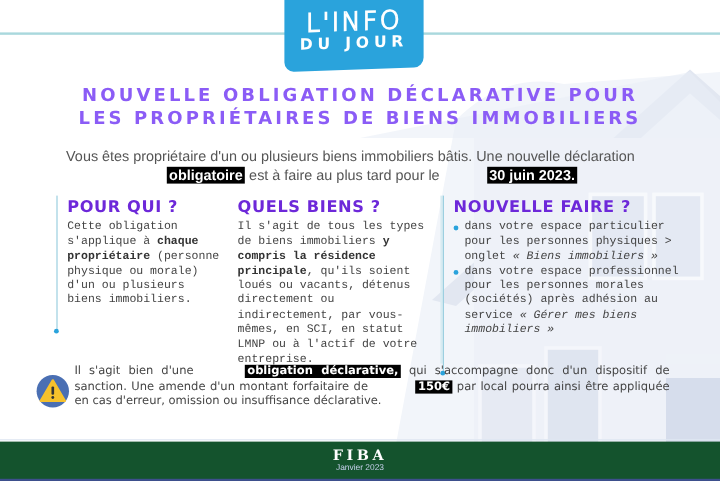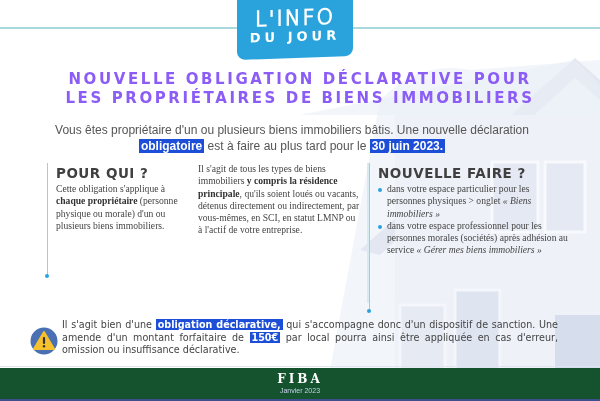--- a/index.html
+++ b/index.html
@@ -30,47 +30,47 @@
       position: absolute; top: 70px; left: 0; width: 600px; text-align: center; z-index: 2;
       font-family: "DejaVu Sans", sans-serif; font-weight: bold; color: #8b5cf6;
       font-size: 15px; letter-spacing: 2.6px; line-height: 19px;
     }
 
     .intro {
       position: absolute; top: 122px; left: 0; width: 584px; text-align: center; z-index: 2;
       font-family: "Liberation Sans", sans-serif; font-size: 12px; color: #555; line-height: 16px;
     }
     .hl {
-      background: #1d4ed8; color: #fff; font-weight: bold; padding: 0 2px;
+      background: #000000; color: #fff; font-weight: bold; padding: 0 2px; margin-left: 36px;
     }
 
     .cols { position: absolute; top: 163px; left: 47px; width: 520px; height: 135px; z-index: 2; }
     .col { position: absolute; top: 0; padding-left: 8px; border-left: 1.5px solid #9ccfe0; height: 115px; }
     .col::after { content: ""; position: absolute; left: -3px; bottom: -3px; width: 4px; height: 4px; border-radius: 50%; background: #2aa3dc; }
     .col1 { left: 0; width: 140px; height: 112px; }
     .col2 { left: 144px; width: 170px; height: 132px; border-left: none; padding-left: 7px; }
     .col2::after { display: none; }
     .col2-rule-right { position: absolute; left: 320px; top: 0; width: 1.5px; height: 140px; background: #d7ebf2; }
     .col3 { left: 322px; width: 200px; height: 147px; }
 
     .col h2 {
-      font-family: "DejaVu Sans", sans-serif; font-weight: bold; color: #404040;
+      font-family: "DejaVu Sans", sans-serif; font-weight: bold; color: #6d28d9;
       font-size: 13.5px; letter-spacing: 0.5px; margin-bottom: 2px; margin-top: 2px;
     }
     .col p, .col li {
-      font-family: Liberation Serif, serif; font-size: 9.6px; line-height: 12.3px; color: #444;
+      font-family: Liberation Mono, monospace; font-size: 9.6px; line-height: 12.3px; color: #444;
     }
     .col b { color: #333; }
     .col ul { list-style: none; }
     .col li { position: relative; padding-left: 9px; }
     .col li::before { content: ""; position: absolute; left: 0; top: 5px; width: 4px; height: 4px; border-radius: 50%; background: #2aa3dc; }
     .col i { font-style: italic; }
 
     .warning {
-      position: absolute; top: 319px; left: 30px; width: 540px; height: 42px; z-index: 2;
+      position: absolute; top: 304px; left: 30px; width: 540px; height: 42px; z-index: 2;
     }
     .warn-icon { position: absolute; left: 0; top: 8px; width: 28px; height: 28px; }
     .warn-text {
       position: absolute; left: 32px; top: 0; width: 496px;
       font-family: "DejaVu Sans", sans-serif; font-size: 9.6px; line-height: 12.5px; color: #444;
       text-align: justify;
     }
     .warn-text .hl { font-weight: bold; }
 
     .sep { position: absolute; top: 366px; left: 0; width: 600px; height: 1px; background: #dfe6f2; z-index: 2; }
@@ -122,20 +122,21 @@
 
 <div class="cols">
   <div class="col col1">
     <h2>POUR QUI ?</h2>
     <p><span>Cette obligation s'applique à </span><b>chaque propriétaire</b><span> (personne physique ou morale) d'un ou plusieurs biens immobiliers.</span></p>
   </div>
 
   <div class="col2-rule-right"></div>
 
   <div class="col col2">
+    <h2>QUELS BIENS ?</h2>
     <p><span>Il s'agit de tous les types de biens immobiliers </span><b>y compris la résidence principale</b><span>, qu'ils soient loués ou vacants, détenus directement ou indirectement, par vous-mêmes, en SCI, en statut LMNP ou à l'actif de votre entreprise.</span></p>
   </div>
 
   <div class="col col3">
     <h2>NOUVELLE FAIRE ?</h2>
     <ul>
       <li><span>dans votre espace particulier pour les personnes physiques &gt; onglet </span><i>« Biens immobiliers »</i></li>
       <li><span>dans votre espace professionnel pour les personnes morales (sociétés) après adhésion au service </span><i>« Gérer mes biens immobiliers »</i></li>
     </ul>
   </div>

